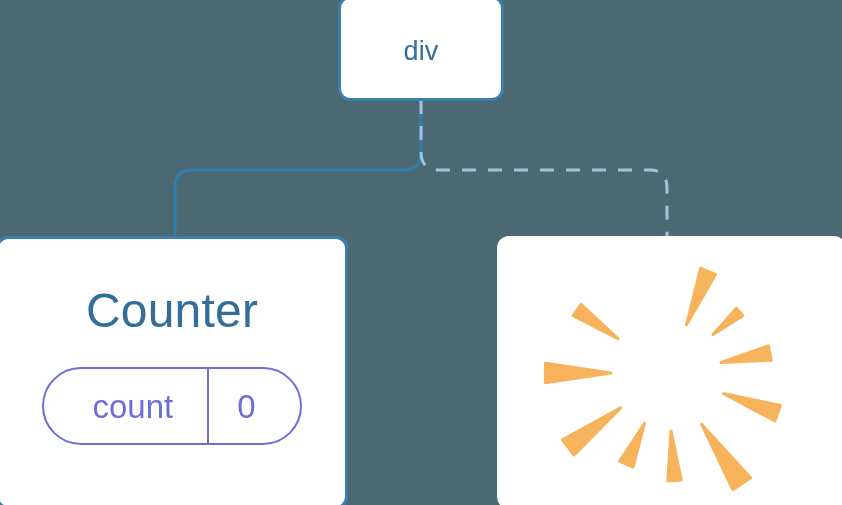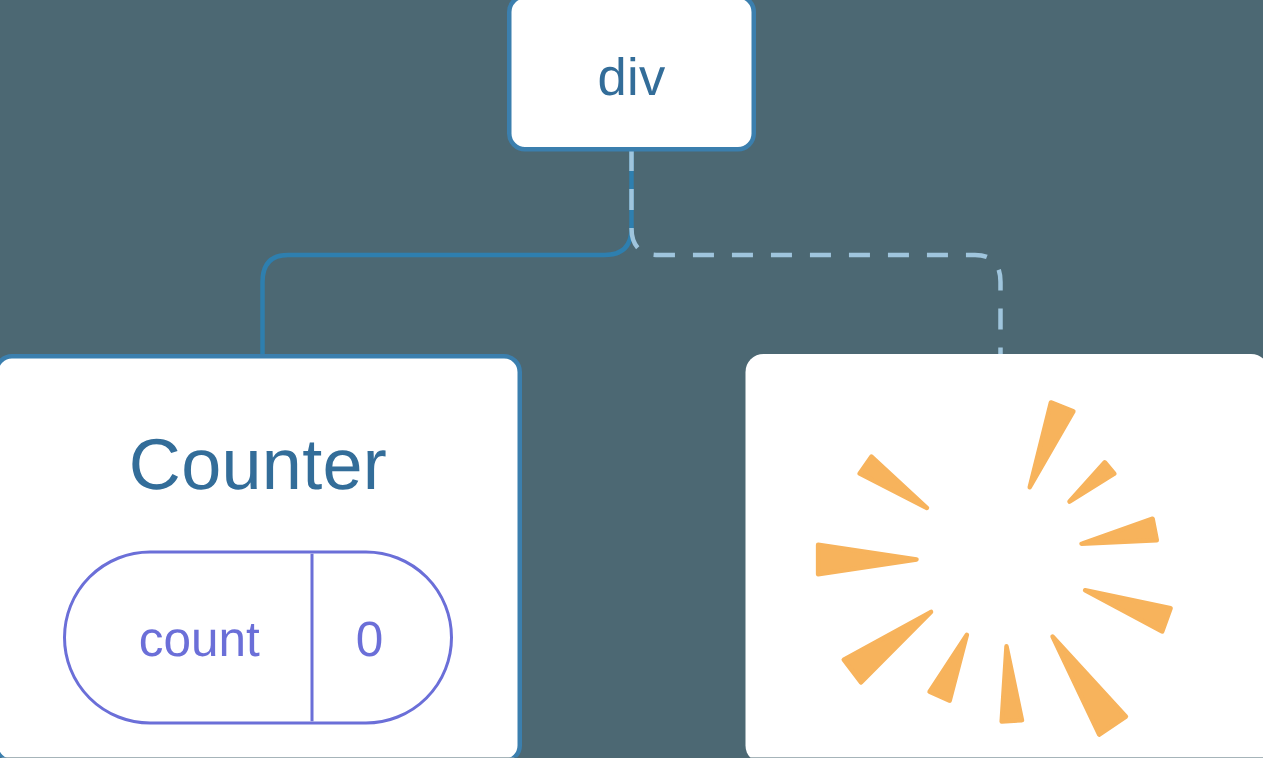--- a/index.html
+++ b/index.html
@@ -50,21 +50,21 @@
     left: 338px;
     top: -4px;
     width: 166px;
     height: 105px;
     display: flex;
     align-items: center;
     justify-content: center;
   }
   #node-root .node-title {
     color: #336d99;
-    font-size: 35px;
+    font-size: 27px;
     line-height: 1;
     letter-spacing: 0.2px;
     padding-top: 6px;
   }
 
   
   #node-counter {
     left: -4px;
     top: 236px;
     width: 352px;
@@ -77,21 +77,21 @@
   #node-counter .node-title {
     color: #336d99;
     font-size: 48px;
     line-height: 1;
     letter-spacing: 0.2px;
   }
 
   
   .state-pill {
     margin-top: 32px;
-    height: 116px;
+    height: 78px;
     display: flex;
     align-items: stretch;
     border: 2px solid #6b6fd8;
     border-radius: 999px;
     box-sizing: border-box;
     overflow: hidden;
   }
   .state-pill .pill-key {
     display: flex;
     align-items: center;

